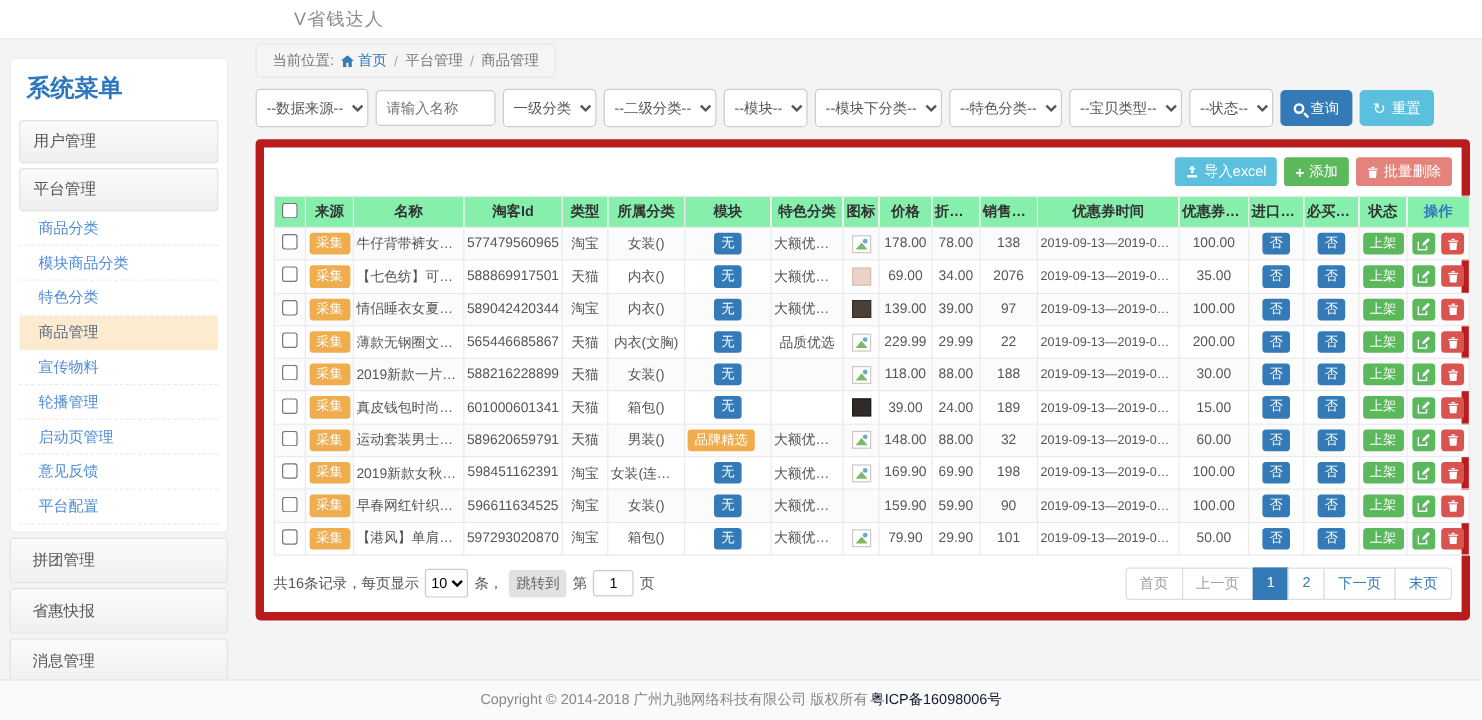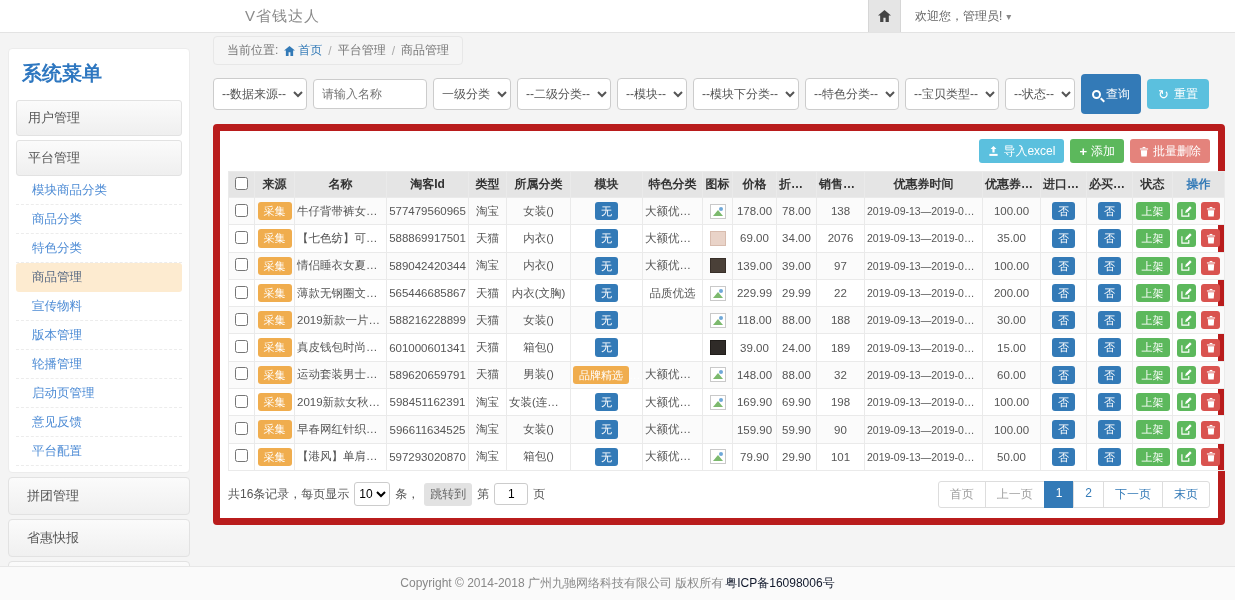--- a/index.html
+++ b/index.html
@@ -27,39 +27,39 @@
 
   
   .content { position:absolute; left:213px; top:36px; width:1012px; }
   .breadcrumb { display:inline-flex; align-items:center; gap:6px; background:#f5f5f5; border:1px solid #e7e7e7; border-radius:4px; padding:5px 13px; color:#777; }
   .breadcrumb .home-link { color:#337ab7; display:inline-flex; align-items:center; gap:3px; cursor:pointer; }
   .breadcrumb .home-link svg { fill:#337ab7; }
   .crumb-sep { color:#aaa; }
 
   .filter-bar { margin-top:9px; display:flex; gap:6px; align-items:center; }
   .filter-select { height:32px; border:1px solid #ccc; border-radius:4px; background:#fff; color:#555; font-size:12px; padding:0 4px; min-width:68px; }
-  .name-input { height:30px; width:114px; border:1px solid #ccc; border-radius:4px; padding:0 8px; font-size:12px; color:#555; }
+  .name-input { height:30px; width:100px; border:1px solid #ccc; border-radius:4px; padding:0 8px; font-size:12px; color:#555; }
   .btn { display:inline-flex; align-items:center; gap:5px; border:none; border-radius:4px; color:#fff; font-size:12px; cursor:pointer; }
-  .btn-search { height:40px; padding:0 11px; background:#337ab7; }
+  .btn-search { height:30px; padding:0 11px; background:#337ab7; }
   .btn-reset  { height:30px; padding:0 11px; background:#5bc0de; }
   .icon-search { position:relative; width:9px; height:9px; border:2px solid #fff; border-radius:50%; display:inline-block; }
   .icon-search::after { content:""; position:absolute; left:6px; top:7px; width:5px; height:2px; background:#fff; transform:rotate(45deg); }
   .icon-refresh { font-size:13px; line-height:1; }
 
   .panel { margin-top:10px; background:#fff; border:7px solid #b91c1c; border-radius:4px; padding:8px 8px 10px; }
   .toolbar { display:flex; justify-content:flex-end; gap:6px; margin-bottom:8px; }
   .tb-btn { display:inline-flex; align-items:center; gap:4px; height:24px; padding:0 9px; border:none; border-radius:3px; color:#fff; font-size:12px; cursor:pointer; }
   .tb-import { background:#5bc0de; }
   .tb-add { background:#5cb85c; }
   .tb-del { background:#e4837c; }
   .plus-ico { font-size:13px; font-weight:bold; }
 
   table.grid { width:100%; border-collapse:collapse; table-layout:fixed; font-size:11.5px; color:#555; }
   .grid th, .grid td { border:1px solid #eaeaea; padding:4px 2px; text-align:center; white-space:nowrap; overflow:hidden; text-overflow:ellipsis; }
-  .grid thead th { color:#333; font-weight:bold; font-size:12px; background:#e5e5e5; }
+  .grid thead th { color:#333; font-weight:bold; font-size:12px; background:#86efac; }
   .grid thead th.op-head { color:#337ab7; }
   .grid tbody tr:nth-child(odd) { background:#fbfbfb; }
   .grid td.date-cell { font-size:10.5px; }
   .badge { display:inline-block; padding:2px 6px; border-radius:3px; color:#fff; font-size:11px; line-height:1.3; }
   .b-orange { background:#f0ad4e; }
   .b-blue { background:#337ab7; }
   .b-green { background:#5cb85c; }
   .module-text { margin-left:2px; color:#555; }
   .thumb { display:inline-block; width:16px; height:15px; vertical-align:middle; }
   .t-broken { position:relative; background:#fff; border:1px solid #c9c9c9; }
@@ -87,43 +87,32 @@
   .footer { position:absolute; left:0; bottom:0; width:100%; height:34px; background:#fafafa; border-top:1px solid #e7e7e7; display:flex; align-items:center; justify-content:center; gap:2px; color:#888; z-index:5; }
   .footer .icp { color:#0f172a; cursor:pointer; }
 </style>
 </head>
 <body>
 
 <div class="page">
 
   <div class="topbar">
     <div class="app-title">V省钱达人</div>
-    <div class="top-right">
-      <div class="home-sq">
-        <svg width="13" height="12" viewBox="0 0 12 11">
-            <path d="M6 0L0 5h2v6h3V7h2v4h3V5h2z"></path>
-          </svg>
-      </div>
-      <div class="welcome">
-        <span>欢迎您，管理员!</span><span class="caret">▾</span>
-      </div>
-    </div>
   </div>
 
   <div class="sidebar">
     <div class="side-card">
       <div class="sidebar-title">系统菜单</div>
     <div class="menu-group">用户管理</div>
         <div class="menu-group">平台管理</div>
+        <div class="menu-sub">商品分类</div>
         <div class="menu-sub">模块商品分类</div>
-        <div class="menu-sub">商品分类</div>
         <div class="menu-sub">特色分类</div>
         <div class="menu-sub active">商品管理</div>
         <div class="menu-sub">宣传物料</div>
-        <div class="menu-sub">版本管理</div>
         <div class="menu-sub">轮播管理</div>
         <div class="menu-sub">启动页管理</div>
         <div class="menu-sub">意见反馈</div>
         <div class="menu-sub">平台配置</div>
       </div>
   <div class="side-group">拼团管理</div>
       <div class="side-group">省惠快报</div>
       <div class="side-group">消息管理</div>
       <div class="side-group">订单管理</div>
     </div>

